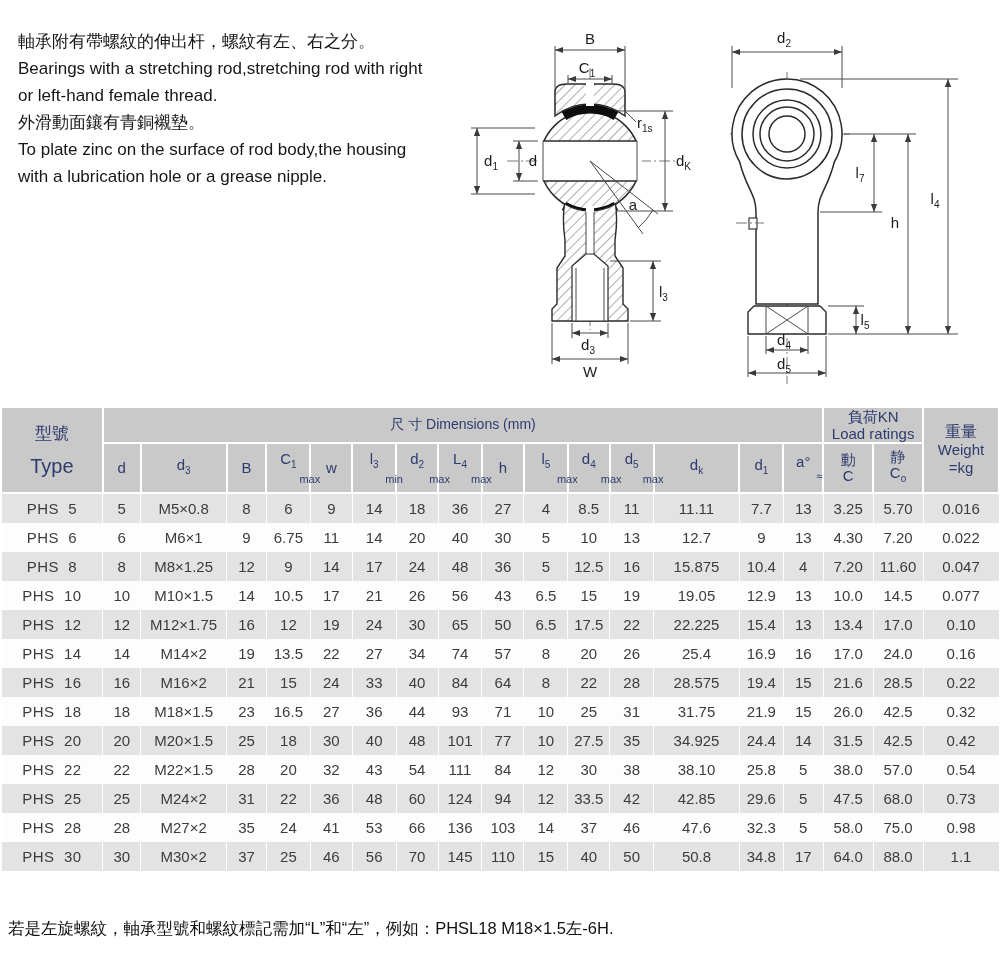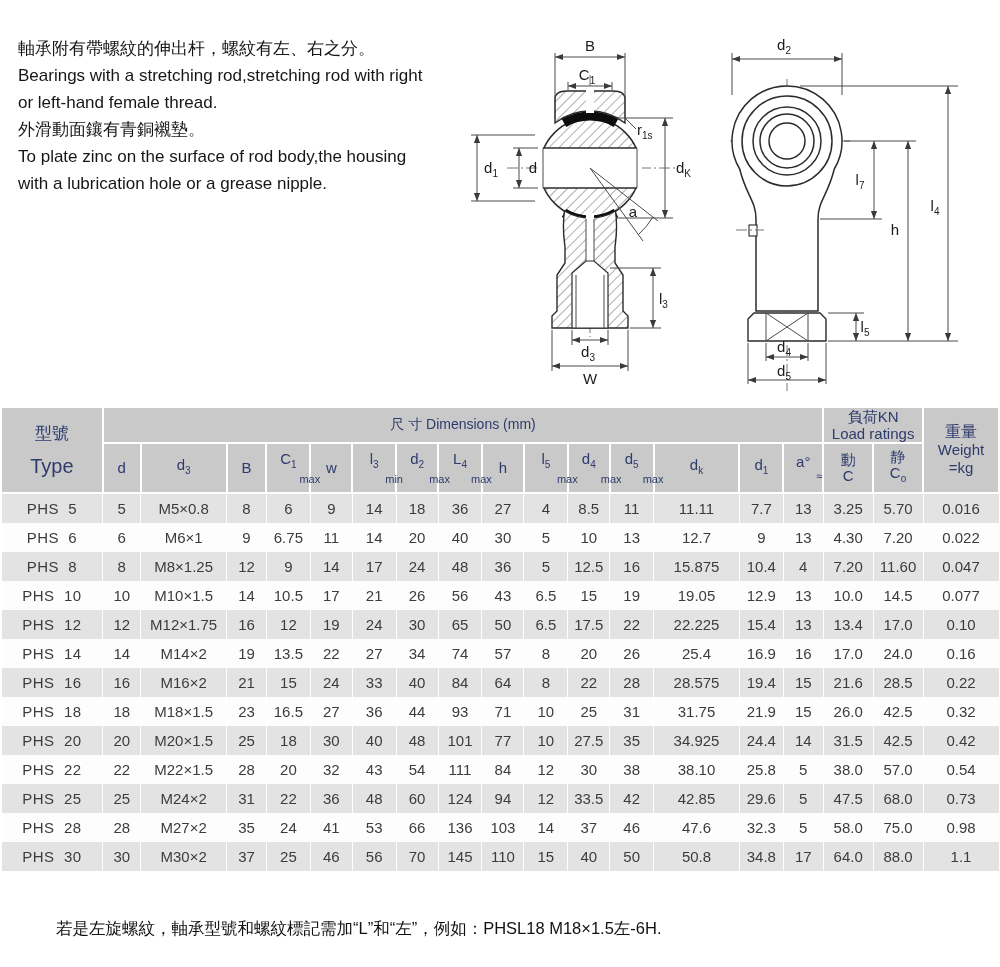--- a/index.html
+++ b/index.html
@@ -1,19 +1,19 @@
 <!DOCTYPE html>
 <html><head>
 <meta charset="utf-8">
 <style>
   html,body{margin:0;padding:0;background:#fff;}
   .page{width:1000px;height:967px;background:#ffffff;overflow:hidden;position:relative;
         font-family:"Liberation Sans","DejaVu Sans",sans-serif;color:#141414;}
   
-  .top{display:flex;box-sizing:border-box;height:400px;padding:23px 0 0 18px;}
+  .top{display:flex;box-sizing:border-box;height:400px;padding:16px 0 0 18px;}
   .intro{width:452px;padding-top:12px;}
   .intro p{margin:0;font-size:17px;line-height:27px;color:#161616;}
   .drawings{margin-left:auto;display:flex;}
   svg{display:block;}
   .dlab{font-size:15px;fill:#1c1c1c;text-anchor:middle;font-family:"Liberation Sans",sans-serif;}
   .dlab.start{text-anchor:start;}
   .dsub{font-size:10px;}
   .thin{stroke:#4a4a4a;stroke-width:1;fill:none;}
   .dim{stroke:#4a4a4a;stroke-width:1;fill:none;}
   .outline{stroke:#2b2b2b;stroke-width:1.5;fill:none;}
@@ -31,21 +31,21 @@
   .type-th .en{font-size:20px;margin-top:10px;}
   .load-th div{line-height:17px;font-size:15px;}
   .weight-th div{line-height:18px;font-size:15px;}
   .weight-th .zh{font-size:16px;}
   tbody td{height:29px;text-align:center;font-size:15px;color:#3c3c3c;padding:0;
            border-left:1px solid rgba(255,255,255,0.95);border-right:1px solid rgba(255,255,255,0.95);}
   .row-gray td{background:#e3e3e3;}
   .row-white td{background:#fdfdfd;}
   .type-cell{white-space:pre;letter-spacing:0.5px;}
   
-  .footer{padding:46px 12px 0 8px;margin-left:48px;}
+  .footer{padding:46px 12px 0 8px;}
   .footer p{margin:0;font-size:16.5px;line-height:23px;color:#111;}
 </style>
 </head>
 <body>
 
 <div class="page">
 
   <div class="top">
     <div class="intro">
       <p>軸承附有帶螺紋的伸出杆，螺紋有左、右之分。</p>

